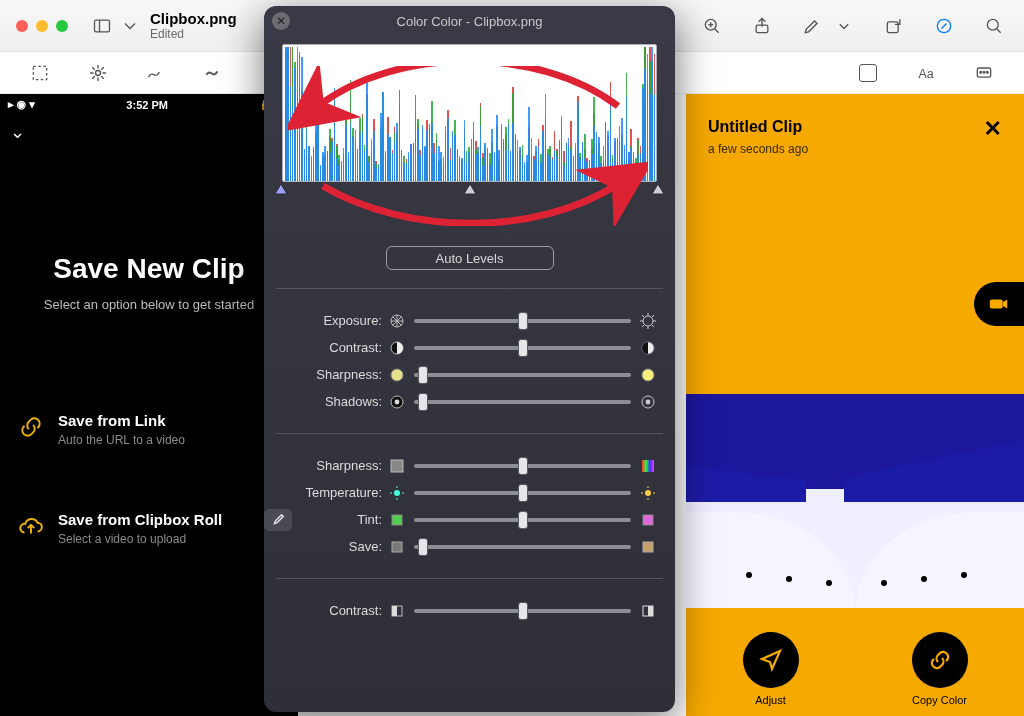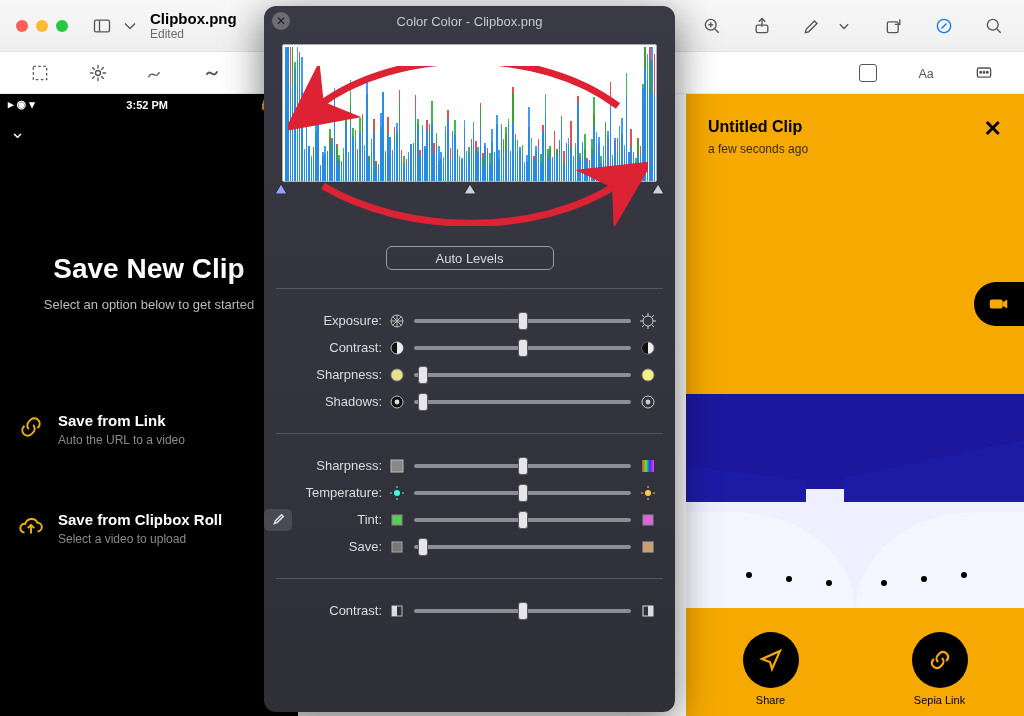--- a/index.html
+++ b/index.html
@@ -298,30 +298,30 @@
         <div class="spk" style="left:275px; top:178px;"></div>
       </div>
     </div>
     <div class="pr-actions">
       <div class="pr-act">
         <div class="pr-circle">
           <svg viewBox="0 0 24 24" fill="#f6a900" stroke="none">
               <path d="M3 11l18-8-8 18-2-7-8-3z"></path>
             </svg>
         </div>
-        <div class="pr-cap">Share</div>
+        <div class="pr-cap">Adjust</div>
       </div>
       <div class="pr-act">
         <div class="pr-circle">
           <svg viewBox="0 0 24 24">
               <path d="M10 14a5 5 0 0 1 0-7l2-2a5 5 0 0 1 7 7l-1 1"></path>
               <path d="M14 10a5 5 0 0 1 0 7l-2 2a5 5 0 0 1-7-7l1-1"></path>
             </svg>
         </div>
-        <div class="pr-cap">Sepia Link</div>
+        <div class="pr-cap">Copy Color</div>
       </div>
     </div>
   </div>
 </div>
 
 <div class="panel">
   <div class="panel-title">
     <div class="panel-close">✕</div>
     <span>Color Color - Clipbox.png</span>
   </div>

